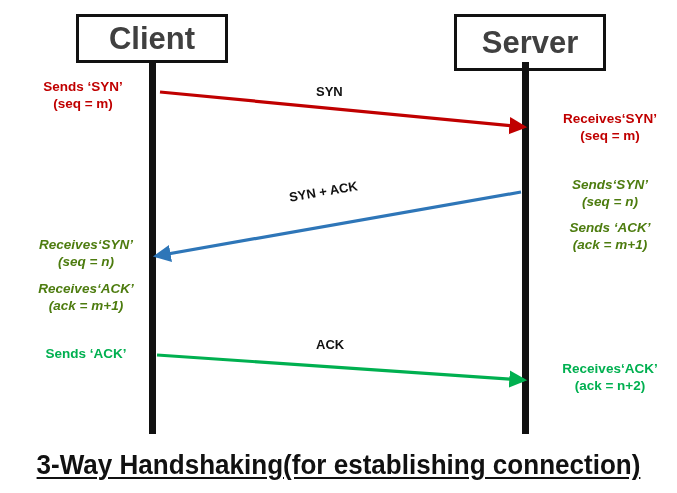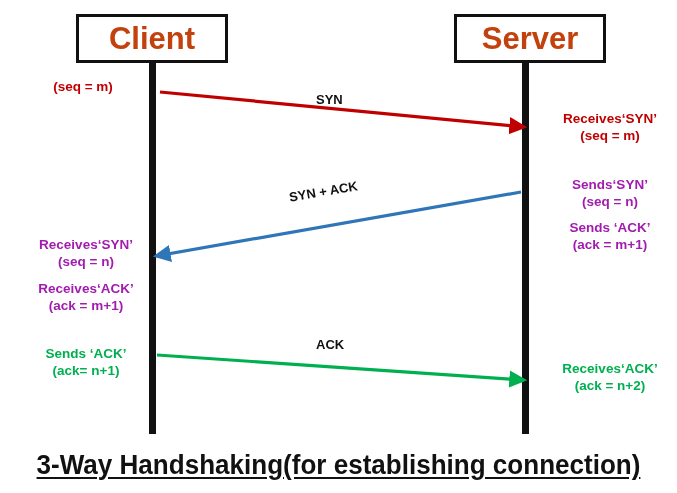--- a/index.html
+++ b/index.html
@@ -25,26 +25,26 @@
     background: #ffffff;
     display: flex;
     align-items: center;
     justify-content: center;
     box-sizing: border-box;
   }
   .node-box .node-label {
     font-family: "Liberation Sans", sans-serif;
     font-weight: bold;
     font-size: 31px;
-    color: #c2410c;
+    color: #404040;
     letter-spacing: 0px;
     line-height: 1;
   }
   #client-box { left: 76px;  top: 14px; width: 152px; height: 49px; }
-  #server-box { left: 454px; top: 14px; width: 152px; height: 49px; }
+  #server-box { left: 454px; top: 14px; width: 152px; height: 57px; }
 
   
   .lifeline {
     position: absolute;
     width: 7px;
     background: #111111;
     top: 62px;
     height: 372px;
   }
   #client-lifeline { left: 149px; }
@@ -63,21 +63,21 @@
     position: absolute;
     font-family: "Liberation Sans", sans-serif;
     font-weight: bold;
     font-size: 13.5px;
     line-height: 17px;
     white-space: nowrap;
   }
   .note .l1, .note .l2 { display: block; }
 
   .red   { color: #c00000; }
-  .blue  { color: #a21caf; }
+  .blue  { color: #4d7c0f; font-style: italic; }
   .green { color: #00b050; }
 
   
   #note-sends-syn      { left: 22px;  top: 78px;  width: 122px; text-align: center; }
   #note-recv-syn-n     { left: 22px;  top: 236px; width: 128px; text-align: center; }
   #note-recv-ack-m1    { left: 22px;  top: 280px; width: 128px; text-align: center; }
   #note-sends-ack-n1   { left: 22px;  top: 345px; width: 128px; text-align: center; }
 
   
   #note-recv-syn-m     { left: 548px; top: 110px; width: 124px; text-align: center; }
@@ -87,21 +87,21 @@
 
   
   .arrow-label {
     position: absolute;
     font-family: "Liberation Sans", sans-serif;
     font-weight: bold;
     font-size: 13px;
     color: #111111;
     white-space: nowrap;
   }
-  #label-syn     { left: 316px; top: 92px; text-align: right; }
+  #label-syn     { left: 316px; top: 84px; text-align: right; }
   #label-synack  { left: 288px; top: 190px; transform: rotate(-9.8deg); transform-origin: left top; }
   #label-ack     { left: 316px; top: 337px; }
 
   
   #caption {
     position: absolute;
     left: 0;
     top: 449px;
     width: 677px;
     text-align: center;
@@ -149,36 +149,36 @@
     <line x1="521" y1="192" x2="156" y2="256" stroke="#2e76b8" stroke-width="3.2" marker-end="url(#head-blue)"></line>
 
     <line x1="157" y1="355" x2="524" y2="380" stroke="#00b050" stroke-width="3.2" marker-end="url(#head-green)"></line>
   </svg>
 
   <div class="arrow-label" id="label-syn">SYN</div>
   <div class="arrow-label" id="label-synack">SYN + ACK</div>
   <div class="arrow-label" id="label-ack">ACK</div>
 
   <div class="note red" id="note-sends-syn">
+    <span class="l1">Sends ‘SYN’</span>
     <span class="l2">(seq = m)</span>
   </div>
 
   <div class="note blue" id="note-recv-syn-n">
     <span class="l1">Receives‘SYN’</span>
     <span class="l2">(seq = n)</span>
   </div>
 
   <div class="note blue" id="note-recv-ack-m1">
     <span class="l1">Receives‘ACK’</span>
     <span class="l2">(ack = m+1)</span>
   </div>
 
   <div class="note green" id="note-sends-ack-n1">
     <span class="l1">Sends ‘ACK’</span>
-    <span class="l2">(ack= n+1)</span>
   </div>
 
   <div class="note red" id="note-recv-syn-m">
     <span class="l1">Receives‘SYN’</span>
     <span class="l2">(seq = m)</span>
   </div>
 
   <div class="note blue" id="note-sends-syn-n">
     <span class="l1">Sends‘SYN’</span>
     <span class="l2">(seq = n)</span>

